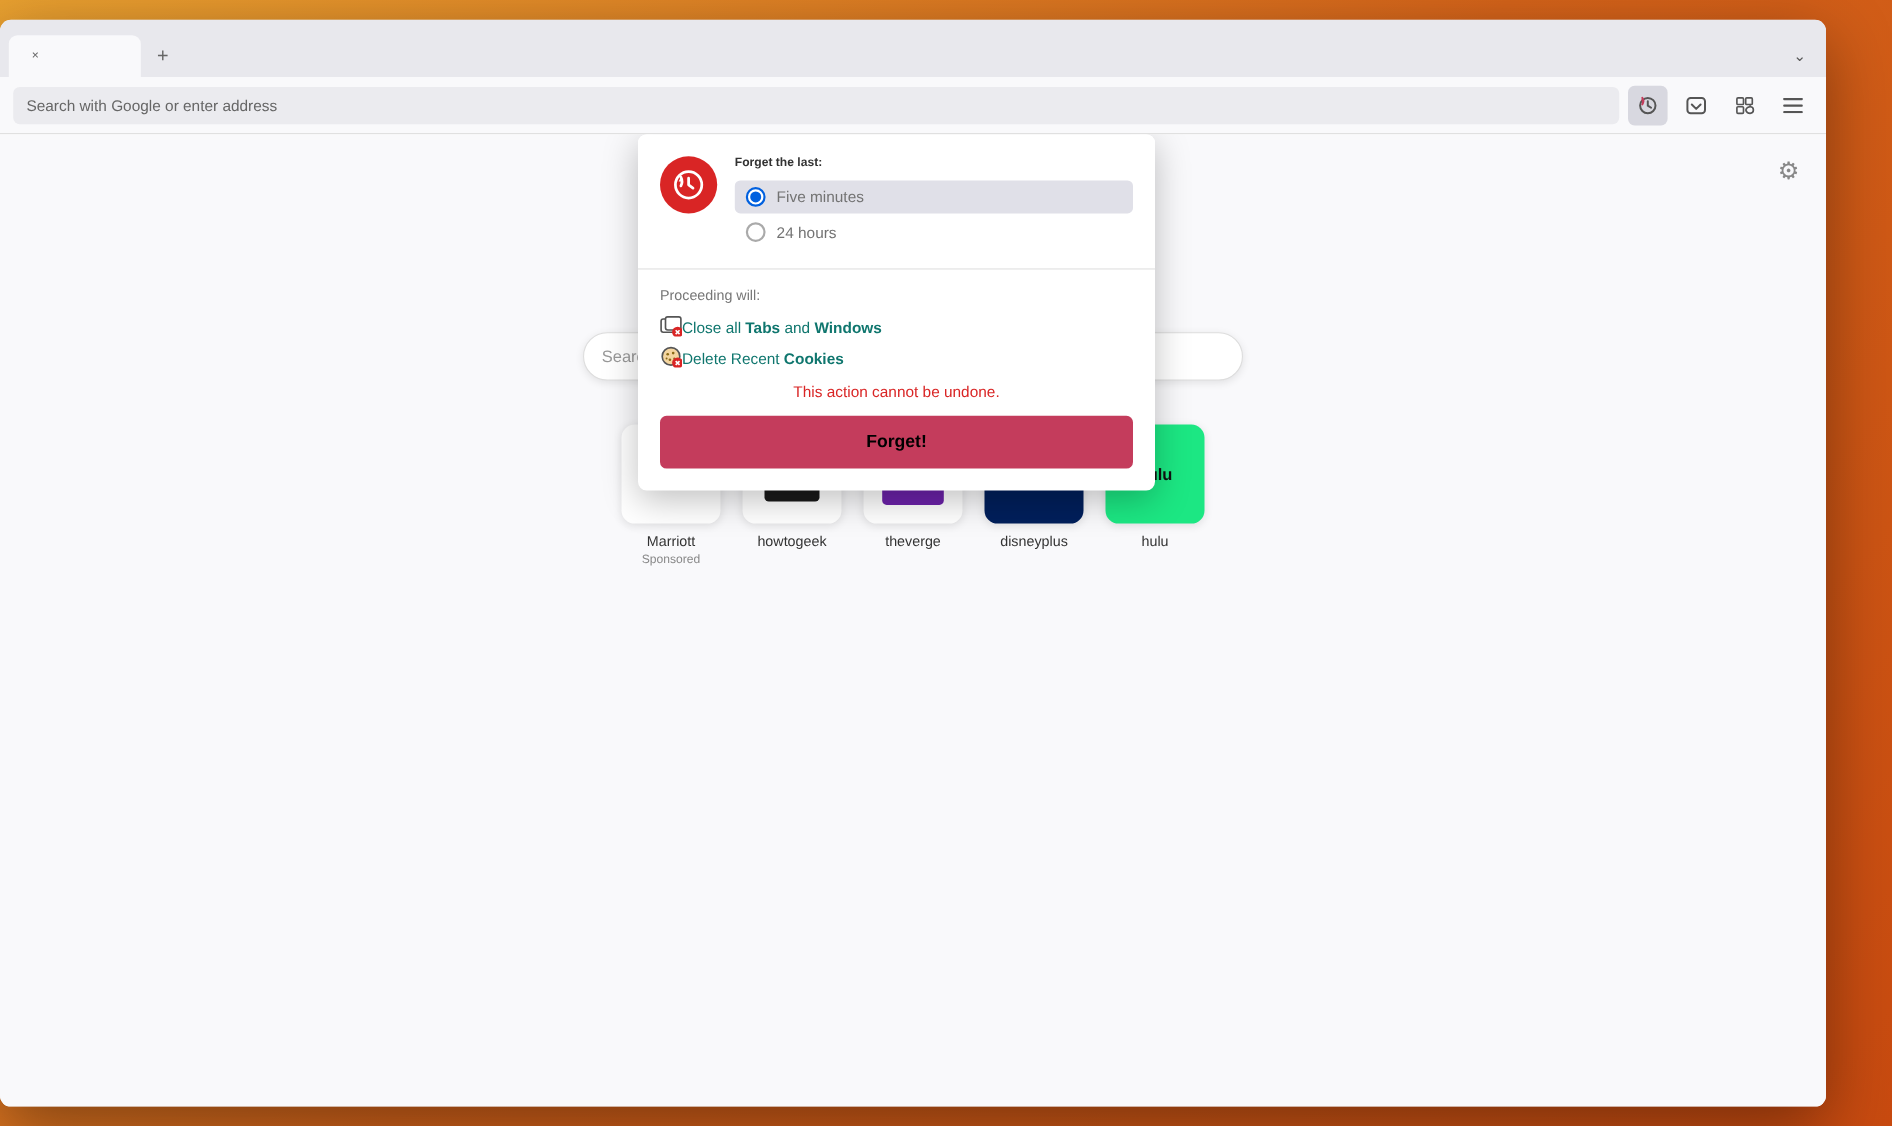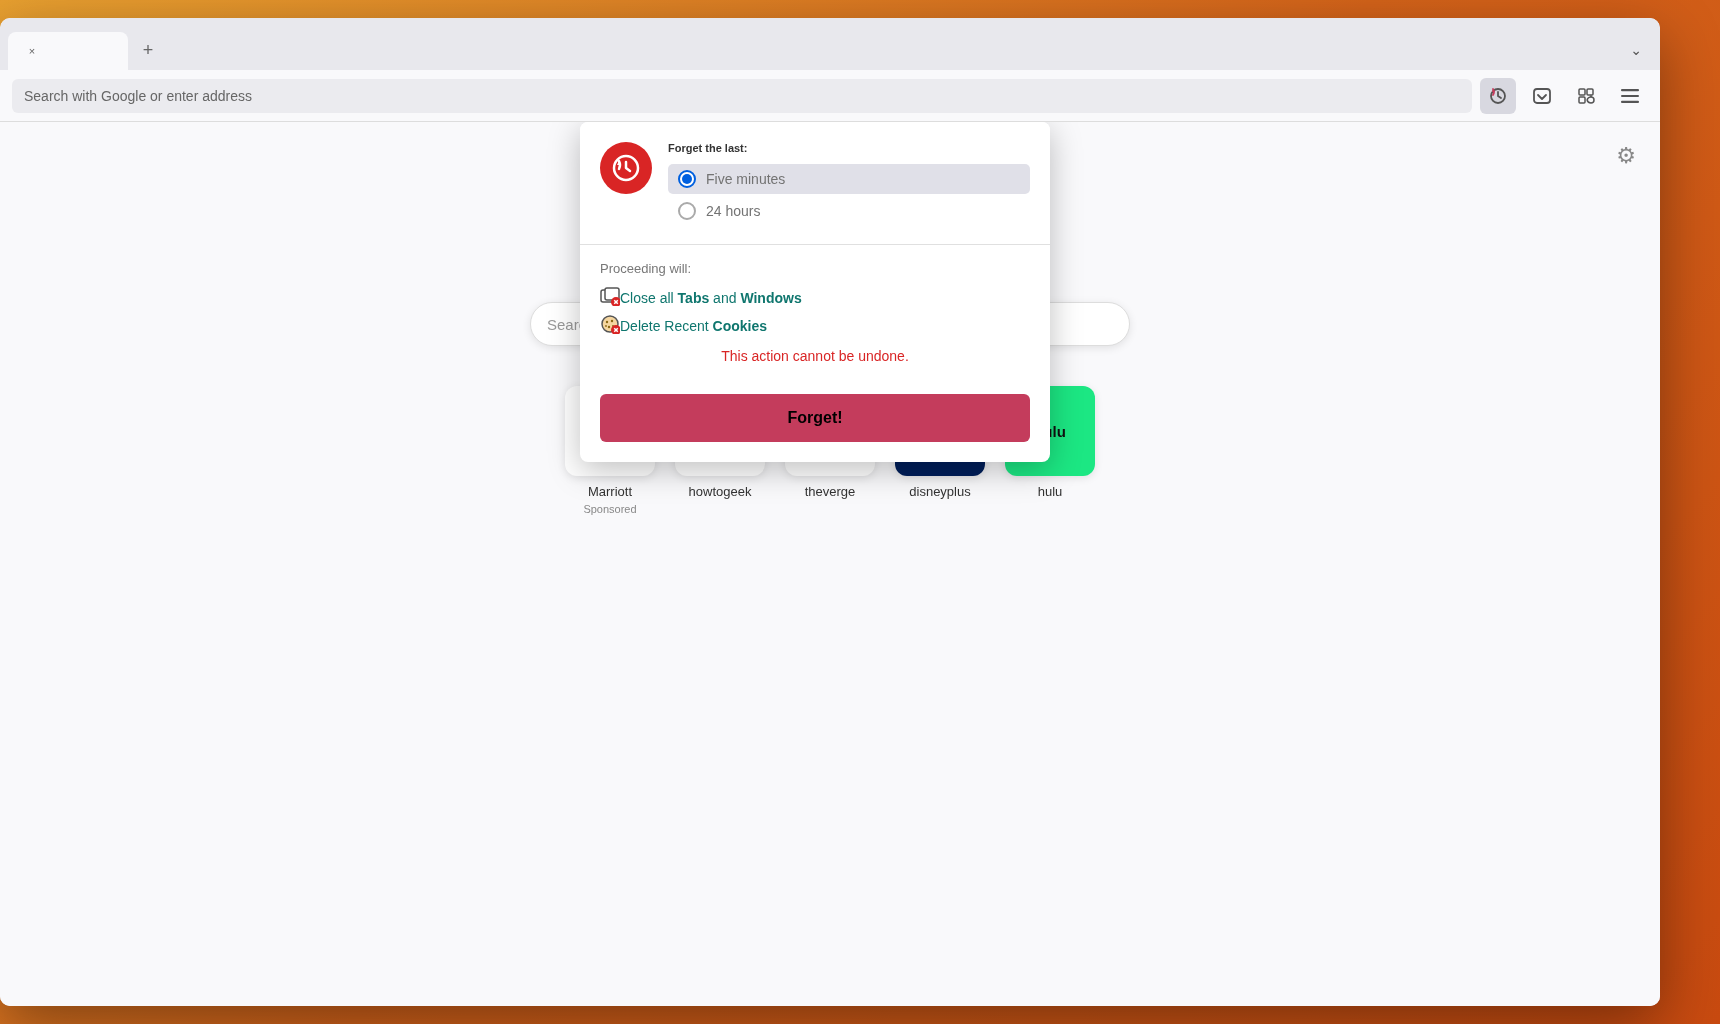--- a/index.html
+++ b/index.html
@@ -380,21 +380,21 @@
 
     .effect-icon svg {
       width: 20px;
       height: 20px;
     }
 
     .warning-text {
       font-size: 14px;
       color: #d92525;
       text-align: center;
-      margin: 14px 0 30px 0;
+      margin: 14px 0 14px 0;
     }
 
     .forget-btn {
       width: 100%;
       height: 48px;
       background: #c43c5c;
       border: none;
       border-radius: 6px;
       color: #000000;
       font-size: 16px;

